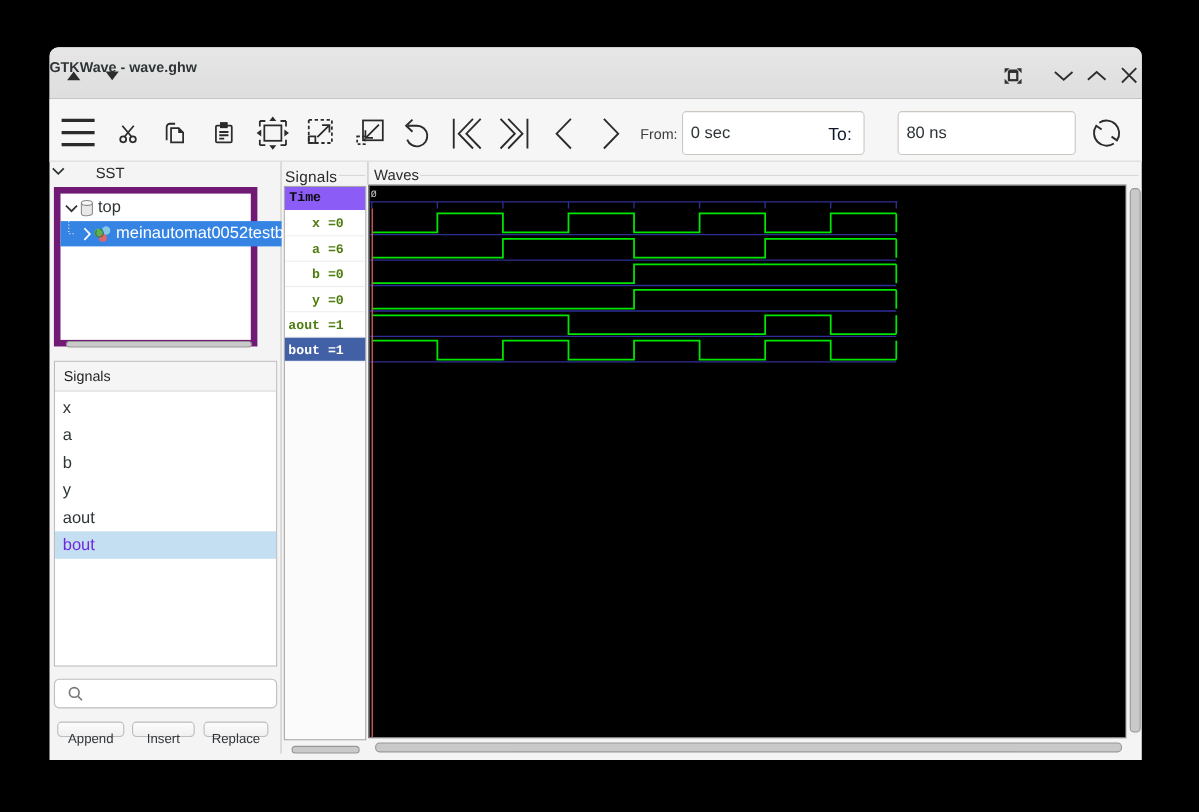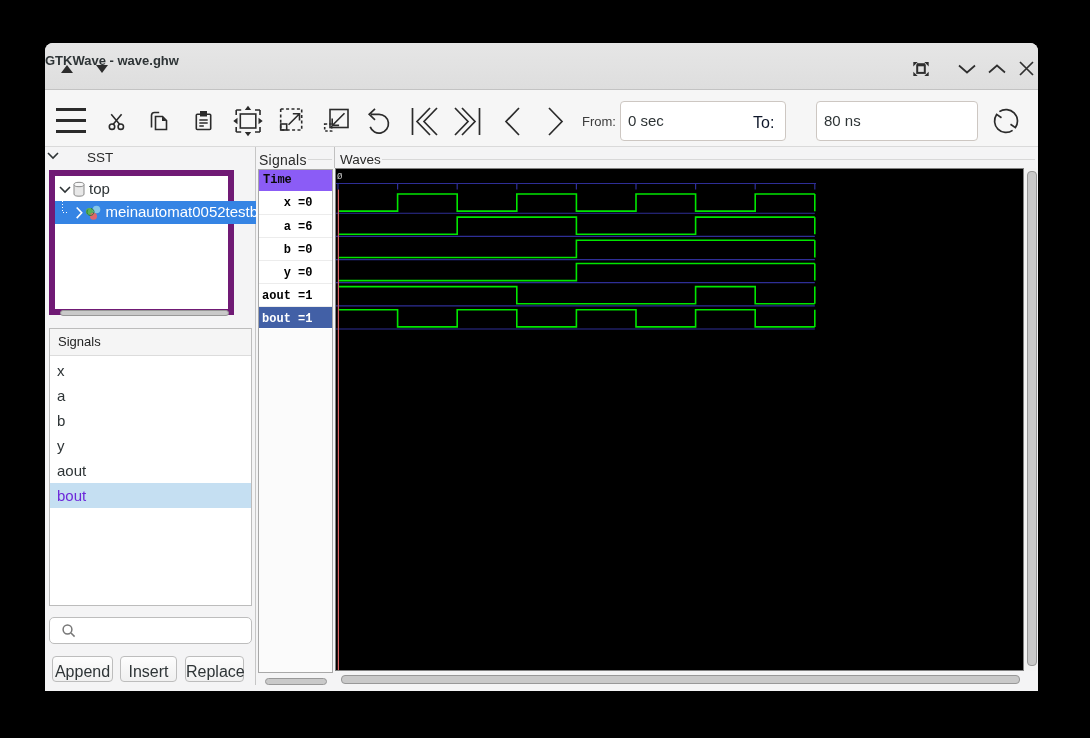--- a/index.html
+++ b/index.html
@@ -18,25 +18,25 @@
 .frameline { position:absolute; height:1px; background:#d8d8d8; }
 
 #treebox { position:absolute; left:4px; top:127px; width:185px; height:145px; background:#fff; border:6px solid #701a75; }
 #selrow { position:absolute; left:0px; top:25px; width:201px; height:23.3px; background:#3584e4; color:#fff; font-size:15px; }
 
 #sigbox { position:absolute; left:4px; top:285px; width:203px; height:278px; background:#fff; border:1px solid #bcbcbc; }
 #sighdr { position:absolute; left:0; top:0; width:201px; height:27px; background:#f5f5f5; border-bottom:1px solid #dcdcdc; font-size:13px; color:#242424; line-height:26px; padding-left:8px; }
 .lrow { position:absolute; left:0; width:201px; height:25px; font-size:15px; color:#2e3436; line-height:25px; padding-left:7px; }
 .lsel { background:#c5dff2; color:#6d28d9; }
 #search { position:absolute; left:4px; top:574px; width:203px; height:27px; background:#fff; border:1px solid #bdbdbd; border-radius:5px; }
-.btn { position:absolute; top:613px; height:26px; background:linear-gradient(#fdfdfd,#f0f0f0); border:1px solid #bdbdbd; border-radius:4px; font-size:16px; color:#2e3436; text-align:center; line-height:29px; }
+.btn { position:absolute; top:613px; height:14px; background:linear-gradient(#fdfdfd,#f0f0f0); border:1px solid #bdbdbd; border-radius:4px; font-size:12px; color:#2e3436; text-align:center; line-height:29px; }
 
 #midpanel { position:absolute; left:213px; top:126px; width:75px; height:504px; background:#fbfbfb; border:1px solid #a8a8a8; }
 #timehdr { position:absolute; left:0; top:0; width:73px; height:21px; background:#8b5cf6; font-family:"Liberation Mono",monospace; font-weight:bold; font-size:12px; color:#0a0a0a; line-height:21px; padding-left:4px; }
-.mrow { position:absolute; left:0; width:73px; height:23.15px; background:#fff; font-family:"Liberation Mono",monospace; font-weight:bold; font-size:12px; color:#000000; line-height:25px; text-align:right; padding-right:19.5px; border-bottom:1px solid #ececec; }
+.mrow { position:absolute; left:0; width:73px; height:23.15px; background:#fff; font-family:"Liberation Mono",monospace; font-weight:bold; font-size:12px; color:#4d7c0f; line-height:25px; text-align:right; padding-right:19.5px; border-bottom:1px solid #ececec; }
 .mrow.sel { background:#4260a6; color:#fff; border-bottom-color:#fff; height:21.8px; }
 
 #wavebox { position:absolute; left:290px; top:124.5px; width:689px; height:503px; background:#000; border:1px solid #818181; }
 
 .sbthumb { position:absolute; background:#c9c9c9; border:1px solid #989898; border-radius:4px; }
 .sbtrack { position:absolute; background:#f3f3f3; }
 svg { display:block; }
 </style></head>
 <body>
 <div id="win">

